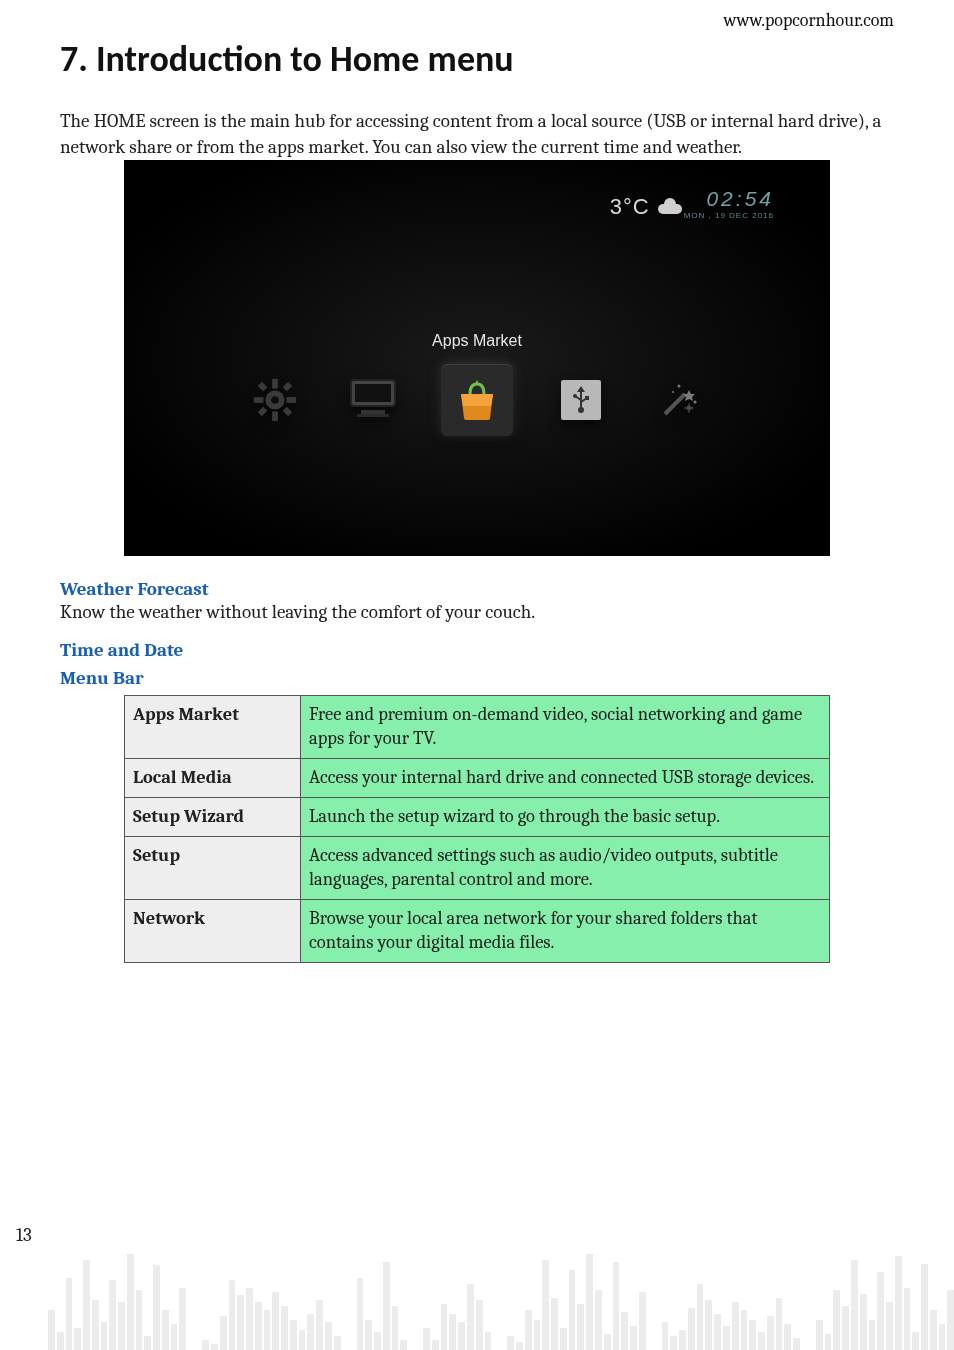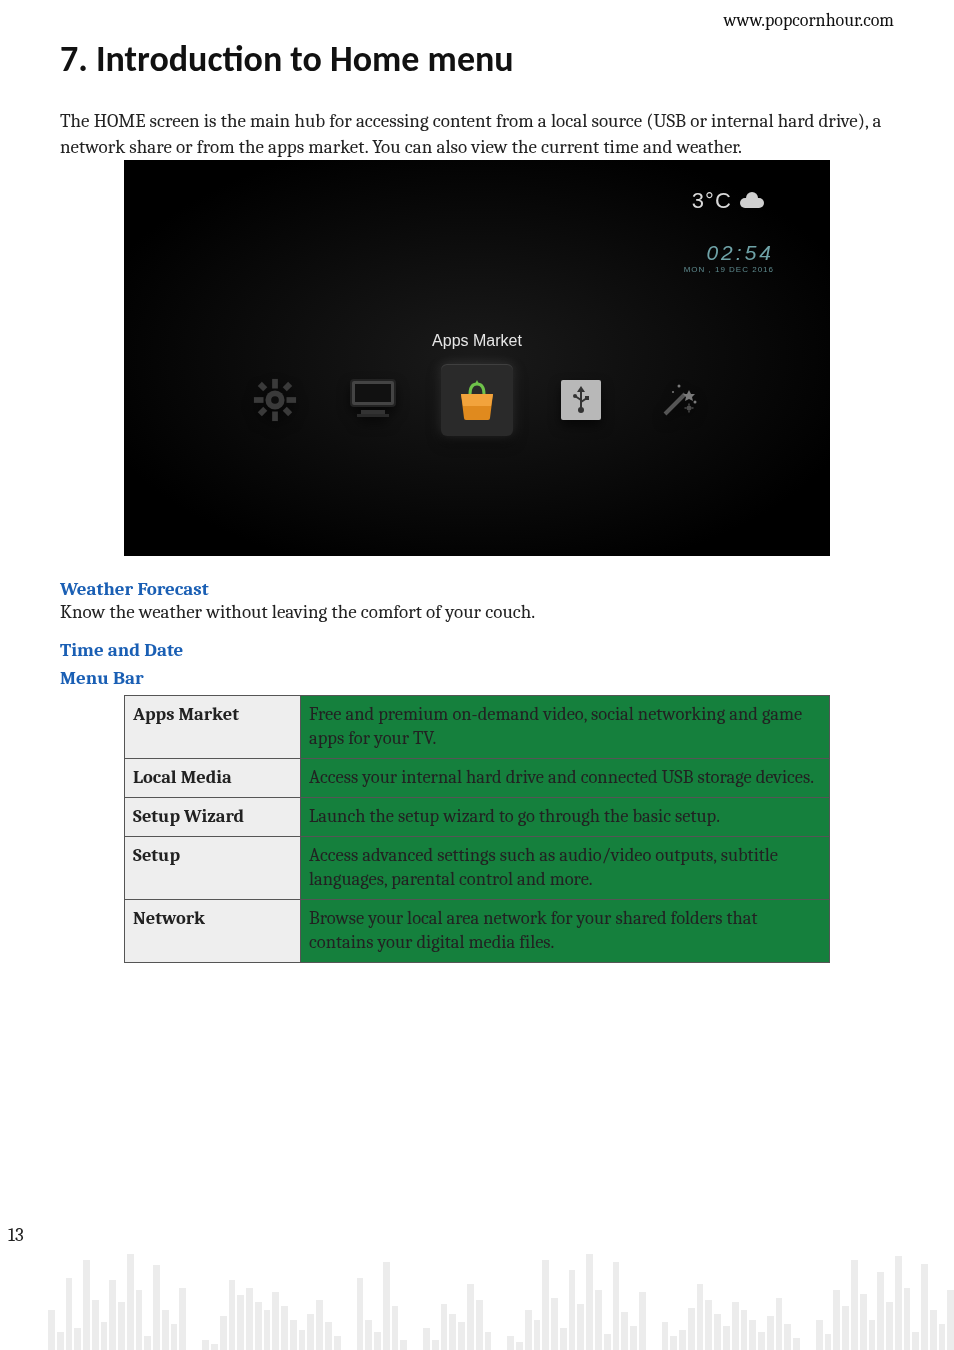--- a/index.html
+++ b/index.html
@@ -38,23 +38,21 @@
     margin: 0 auto 22px auto;
     background: radial-gradient(ellipse at center, #1a1a1a 0%, #000000 80%);
     position: relative;
     overflow: hidden;
   }
   .sc-topbar {
     position: absolute;
     top: 28px;
     right: 56px;
     display: flex;
-    align-items: center;
-    gap: 28px;
-    flex-direction: column;
+    align-items: flex-end;
   }
   .sc-weather {
     display: flex;
     align-items: center;
     gap: 6px;
     color: #d9d9d9;
     font-family: Arial, sans-serif;
     font-size: 22px;
     letter-spacing: 1px;
   }
@@ -176,33 +174,33 @@
     padding: 6px 8px 8px 8px;
     vertical-align: top;
     line-height: 1.3;
   }
   table.menu-table td.col-name {
     width: 176px;
     font-weight: 700;
     background: #eeeeee;
   }
   table.menu-table td.col-desc {
-    background: #15803d;
+    background: #86efac;
   }
 
   .footer {
     position: absolute;
     left: 0;
     bottom: 0;
     width: 954px;
     height: 145px;
   }
   .page-num {
     position: absolute;
-    left: 8px;
+    left: 16px;
     bottom: 104px;
     font-size: 19px;
     color: #222;
   }
   .eq {
     position: absolute;
     bottom: 0;
     left: 48px;
     right: 0;
     height: 115px;

